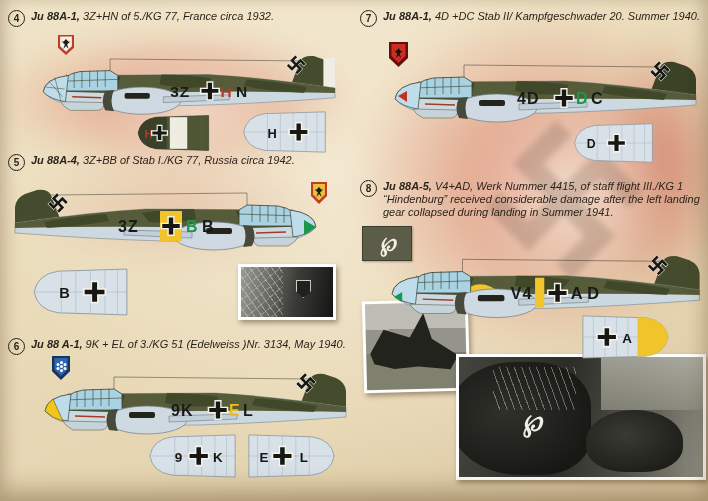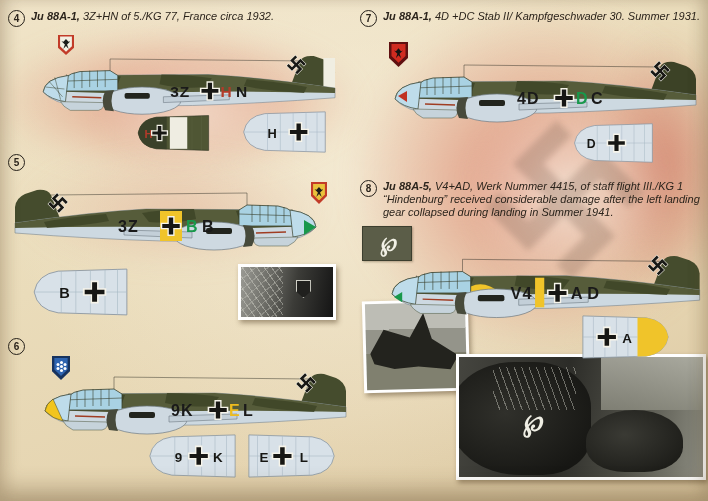--- a/index.html
+++ b/index.html
@@ -136,20 +136,23 @@
   </svg>
   <svg class="panel" style="left:238px;top:110px" width="92" height="44" viewBox="0 0 96 48">
     <path d="M4,24 Q7,7 27,4 L93,2 L93,46 L27,44 Q7,41 4,24 Z" fill="#d8e1e8" stroke="#86929d" stroke-width="0.8"></path>
     <path d="M30,4 V44 M44,3.6 V44.4 M58,3.2 V44.8 M72,2.8 V45.2 M84,2.5 V45.5 M5,24 H93" stroke="#a9bac6" stroke-width="0.6"></path>
     <text class="pl" x="30" y="30">H</text>
     <use href="#bk" transform="translate(64,24) scale(1.25)"></use>
   </svg>
 
   <div class="cap" style="left:8px;top:154px;width:344px">
     <span class="num">5</span>
+    <p class="captext">
+      <b>Ju 88A-4,</b><i>3Z+BB of Stab I./KG 77, Russia circa 1942.</i>
+    </p>
   </div>
 
   <div class="shield" style="left:311px;top:182px;width:16px;height:22px">
     <div class="outer" style="background:#c23b28">
         <div class="inner" style="background:#e9c23c">
           <div class="mark"></div>
         </div>
       </div>
   </div>
 
@@ -190,20 +193,23 @@
   </svg>
   <div class="photo ph1" style="left:238px;top:264px;width:92px;height:50px">
     <div class="inner">
       <div class="lattice"></div>
       <div class="ph1-shield"></div>
     </div>
   </div>
 
   <div class="cap" style="left:8px;top:338px;width:348px">
     <span class="num">6</span>
+    <p class="captext">
+      <b>Ju 88 A-1,</b><i>9K + EL of 3./KG 51 (Edelweiss )Nr. 3134, May 1940.</i>
+    </p>
   </div>
 
   <div class="shield" style="left:52px;top:356px;width:18px;height:24px">
     <div class="outer" style="background:#17335e">
         <div class="inner" style="background:#2e64b0">
           <div class="flower"></div>
         </div>
       </div>
   </div>
 
@@ -246,21 +252,21 @@
     <path d="M92,24 Q89,7 69,4 L3,2 L3,46 L69,44 Q89,41 92,24 Z" fill="#d8e1e8" stroke="#86929d" stroke-width="0.8"></path>
     <path d="M66,4 V44 M52,3.6 V44.4 M38,3.2 V44.8 M24,2.8 V45.2 M12,2.5 V45.5 M3,24 H91" stroke="#a9bac6" stroke-width="0.6"></path>
     <text class="pl" x="14" y="30">E</text>
     <use href="#bk" transform="translate(38,24) scale(1.25)"></use>
     <text class="pl" x="56" y="30">L</text>
   </svg>
 
   <div class="cap" style="left:360px;top:10px;width:346px">
     <span class="num">7</span>
     <p class="captext">
-      <b>Ju 88A-1,</b><i>4D +DC Stab II/ Kampfgeschwader 30. Summer 1931.</i>
+      <b>Ju 88A-1,</b><i>4D +DC Stab II/ Kampfgeschwader 20. Summer 1940.</i>
     </p>
   </div>
 
   <div class="shield" style="left:389px;top:42px;width:19px;height:25px">
     <div class="outer" style="background:#5f1010">
         <div class="inner" style="background:#cf2b20">
           <div class="mark" style="background:#141412"></div>
         </div>
       </div>
   </div>

